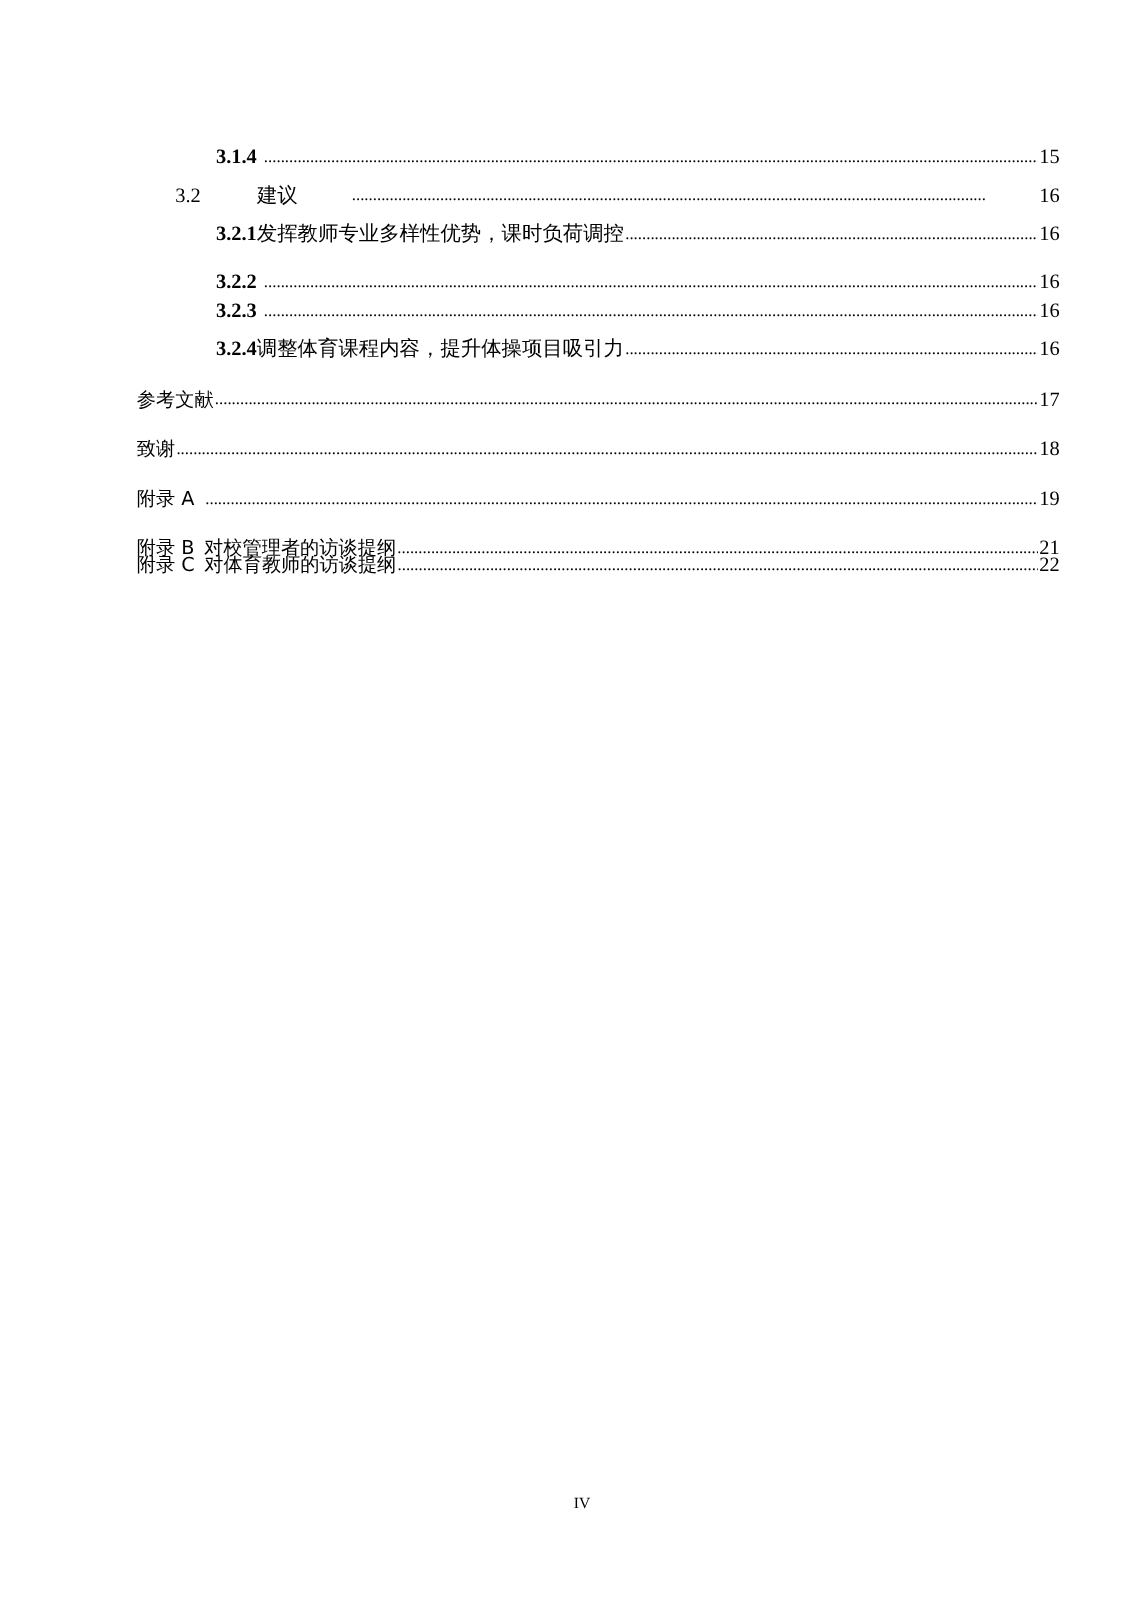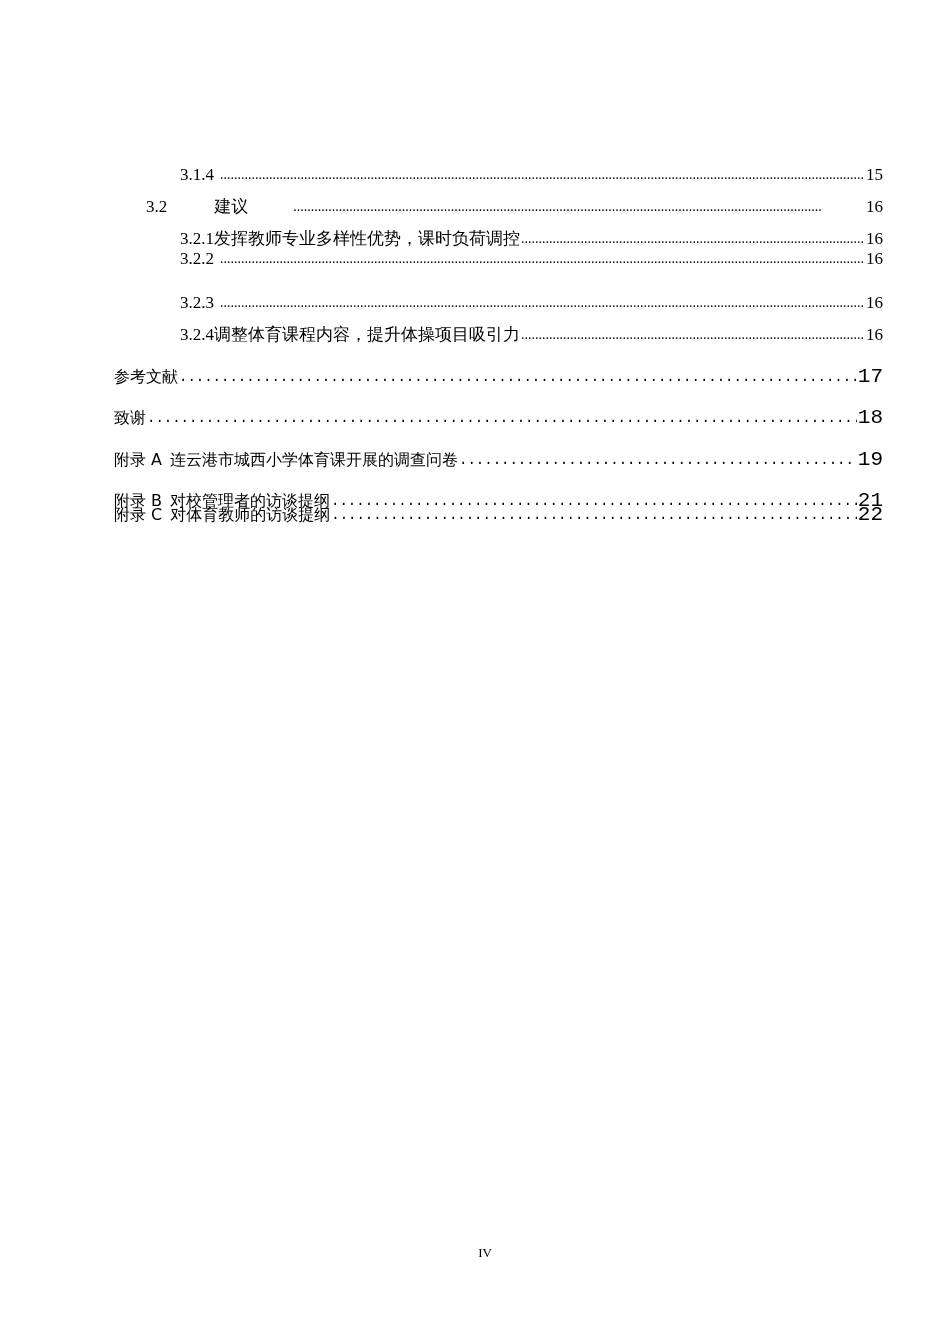--- a/index.html
+++ b/index.html
@@ -4,27 +4,27 @@
 <style>
   html, body { margin:0; padding:0; background:#ffffff; }
   body { width:950px; height:1344px; position:relative; overflow:hidden;
          font-family:"Liberation Serif","DejaVu Serif",serif; color:#000; }
   .toc { position:absolute; left:0; top:0; width:950px; }
   .row { position:absolute; display:flex; align-items:baseline; font-size:17px; line-height:22px; white-space:nowrap; }
   .row .num { display:inline-block; }
   .row .title { display:inline-block; }
   .row .dots { flex:1 1 auto; overflow:hidden; margin:0 1px; position:relative; top:-1px; }
   .row .dots::before { content:"..................................................................................................................................................................................................................................................................................."; letter-spacing:0px; font-size:14px; }
-  .row .page { display:inline-block; text-align:right;margin-top:44px; }
+  .row .page { display:inline-block; text-align:right; }
   .lvl3 { left:180px; width:703px; }
-  .lvl3 .num { width:58px; }
+  .lvl3 .num { width:58px;font-weight:bold; }
   .lvl2 { left:146px; width:737px;gap:44px; }
   .lvl2 .num { width:44px; }
   .lvl1 { left:114px; width:769px; font-family:"DejaVu Sans","Liberation Sans",sans-serif; font-size:16px; }
-  .lvl1 .page, .lvl1 .dots { font-family:Liberation Mono, monospace; font-size:21px; }
+  .lvl1 .page, .lvl1 .dots { font-family:Liberation Serif, serif; font-size:17px; }
   .lvl1 .num { margin-right:8px; }
   .footer { position:absolute; top:1245px; left:0; width:970px; text-align:center; font-size:13px; }
 </style>
 </head>
 <body>
 
 <div class="toc">
   <div class="row lvl3" style="top:120px">
     <span class="num">3.1.4</span>
     <span class="dots"></span>
@@ -35,21 +35,21 @@
     <span class="title">建议</span>
     <span class="dots"></span>
     <span class="page">16</span>
   </div>
   <div class="row lvl3" style="top:184px">
     <span class="num">3.2.1</span>
     <span class="title">发挥教师专业多样性优势，课时负荷调控</span>
     <span class="dots"></span>
     <span class="page">16</span>
   </div>
-  <div class="row lvl3" style="top:204px">
+  <div class="row lvl3" style="top:224px">
     <span class="num">3.2.2</span>
     <span class="dots"></span>
     <span class="page">16</span>
   </div>
   <div class="row lvl3" style="top:248px">
     <span class="num">3.2.3</span>
     <span class="dots"></span>
     <span class="page">16</span>
   </div>
   <div class="row lvl3" style="top:280px">
@@ -63,21 +63,20 @@
     <span class="dots"></span>
     <span class="page">17</span>
   </div>
   <div class="row lvl1" style="top:363px">
     <span class="title">致谢</span>
     <span class="dots"></span>
     <span class="page">18</span>
   </div>
   <div class="row lvl1" style="top:405px">
     <span class="num">附录 A</span>
-    <span class="title">连云港市城西小学体育课开展的调查问卷</span>
     <span class="dots"></span>
     <span class="page">19</span>
   </div>
   <div class="row lvl1" style="top:446px">
     <span class="num">附录 B</span>
     <span class="title">对校管理者的访谈提纲</span>
     <span class="dots"></span>
     <span class="page">21</span>
   </div>
   <div class="row lvl1" style="top:460px">

